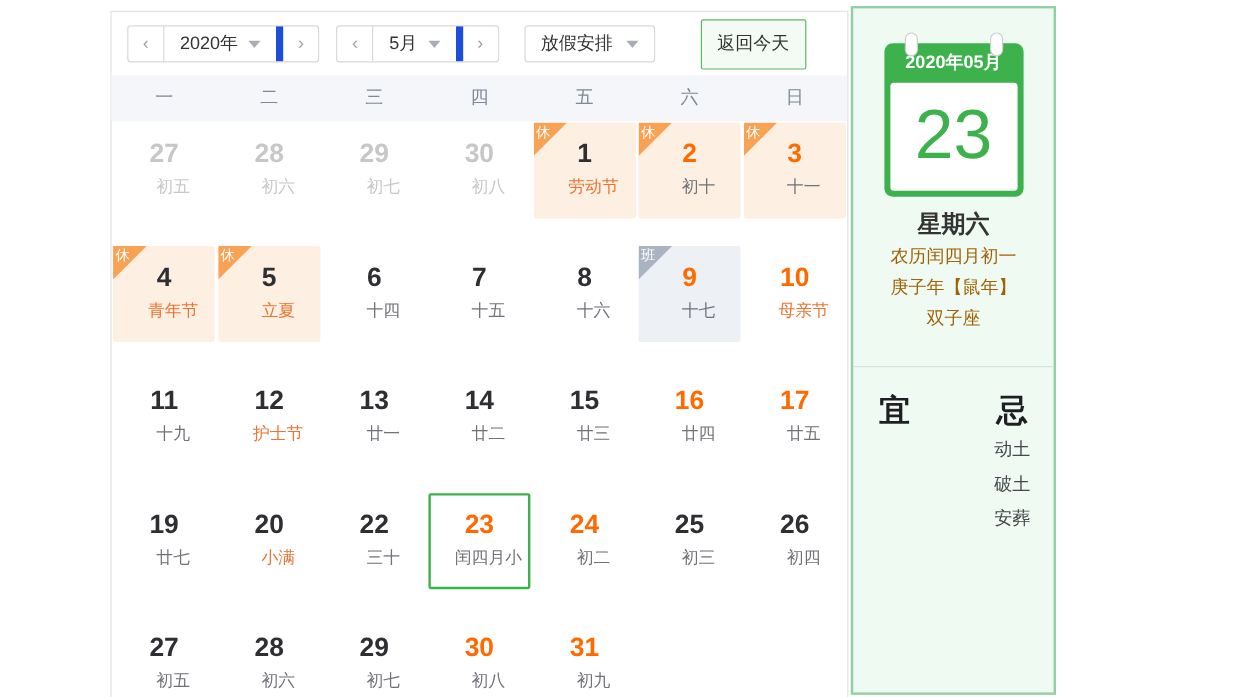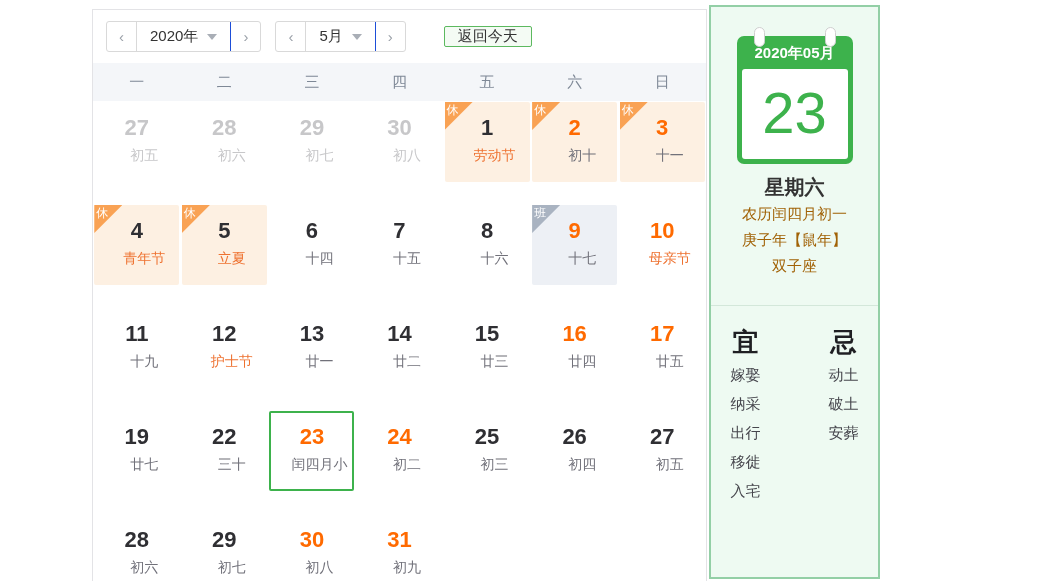--- a/index.html
+++ b/index.html
@@ -18,32 +18,32 @@
   }
   .toolbar { display:flex; align-items:center; height:31px; margin:11px 0 0 13px; font-size:15px; }
   .stepper { display:flex; align-items:stretch; height:31px; border:1px solid #d9d9d9; border-radius:3px; background:#fff; }
   .stepper .nav {
     width:29px; border:none; background:none; color:#9aa0a8; font-size:15px;
     display:flex; align-items:center; justify-content:center; cursor:pointer; padding:0;
     font-family:inherit;
   }
   .stepper .val {
     display:flex; align-items:center; gap:9px; padding:0 13px;
-    border:none; border-left:1px solid #d9d9d9; border-right:1px solid #1d4ed8;
+    border:none; border-left:1px solid #d9d9d9; border-right:6px solid #1d4ed8;
     background:none; font-size:15px; color:#333; cursor:pointer; font-family:inherit;
   }
   .caret { width:0; height:0; border-left:5px solid transparent; border-right:5px solid transparent; border-top:6px solid #a9aeb6; display:inline-block; }
   .dd {
     display:flex; align-items:center; gap:11px; height:31px; padding:0 13px;
     border:1px solid #d9d9d9; border-radius:3px; background:#fff; font-size:15px; color:#333;
     margin-left:21px; cursor:pointer; font-family:inherit;
   }
   .month-group { margin-left:14px; }
   .today-btn {
-    height:21px; padding:0 13px; margin-left:38px;
+    height:42px; padding:0 13px; margin-left:38px;
     border:1px solid #5cb95f; border-radius:2px; background:#f4fbf4; color:#333;
     font-size:15px; cursor:pointer; font-family:inherit;
   }
 
   .weekdays {
     display:grid; grid-template-columns:repeat(7,1fr); margin-top:11px;
     background:var(--header-bg,#f4f6f9); height:38px; line-height:38px;
     text-align:center; font-size:15px; color:var(--header-text,#7e8896);
   }
 
@@ -112,20 +112,24 @@
       <button class="nav">›</button>
     </div>
     <div class="stepper month-group">
       <button class="nav">‹</button>
       <button class="val">
         <span>5月</span>
         <span class="caret"></span>
       </button>
       <button class="nav">›</button>
     </div>
+    <button class="dd">
+      <span>放假安排</span>
+      <span class="caret"></span>
+    </button>
     <button class="today-btn">返回今天</button>
   </div>
 
   <div class="weekdays" id="weekdays">
       <div>一</div>
       <div>二</div>
       <div>三</div>
       <div>四</div>
       <div>五</div>
       <div>六</div>
@@ -261,20 +265,26 @@
       <div class="cell">
         <div class="cellbox">
           <div class="daynum num-weekend">17</div>
           <div class="daylabel lbl-normal">廿五</div>
         </div>
       </div>
       <div class="cell">
         <div class="cellbox">
           <div class="daynum num-normal">19</div>
           <div class="daylabel lbl-normal">廿七</div>
+        </div>
+      </div>
+      <div class="cell">
+        <div class="cellbox">
+          <div class="daynum num-normal">20</div>
+          <div class="daylabel lbl-festival">小满</div>
         </div>
       </div>
       <div class="cell">
         <div class="cellbox">
           <div class="daynum num-normal">22</div>
           <div class="daylabel lbl-normal">三十</div>
         </div>
       </div>
       <div class="cell">
         <div class="cellbox selected">
@@ -341,27 +351,20 @@
     <div class="cal-card-body">23</div>
   </div>
   <div class="weekday-name">星期六</div>
   <div class="lunar-line">农历闰四月初一</div>
   <div class="lunar-line">庚子年【鼠年】</div>
   <div class="lunar-line">双子座</div>
   <hr class="divider">
   <div class="yi-ji">
     <div class="yj-col">
       <div class="yj-head">宜</div>
-      <div class="yj-items" id="yi-items">
-          <div>嫁娶</div>
-          <div>纳采</div>
-          <div>出行</div>
-          <div>移徙</div>
-          <div>入宅</div>
-        </div>
     </div>
     <div class="yj-col">
       <div class="yj-head">忌</div>
       <div class="yj-items" id="ji-items">
           <div>动土</div>
           <div>破土</div>
           <div>安葬</div>
         </div>
     </div>
   </div>

